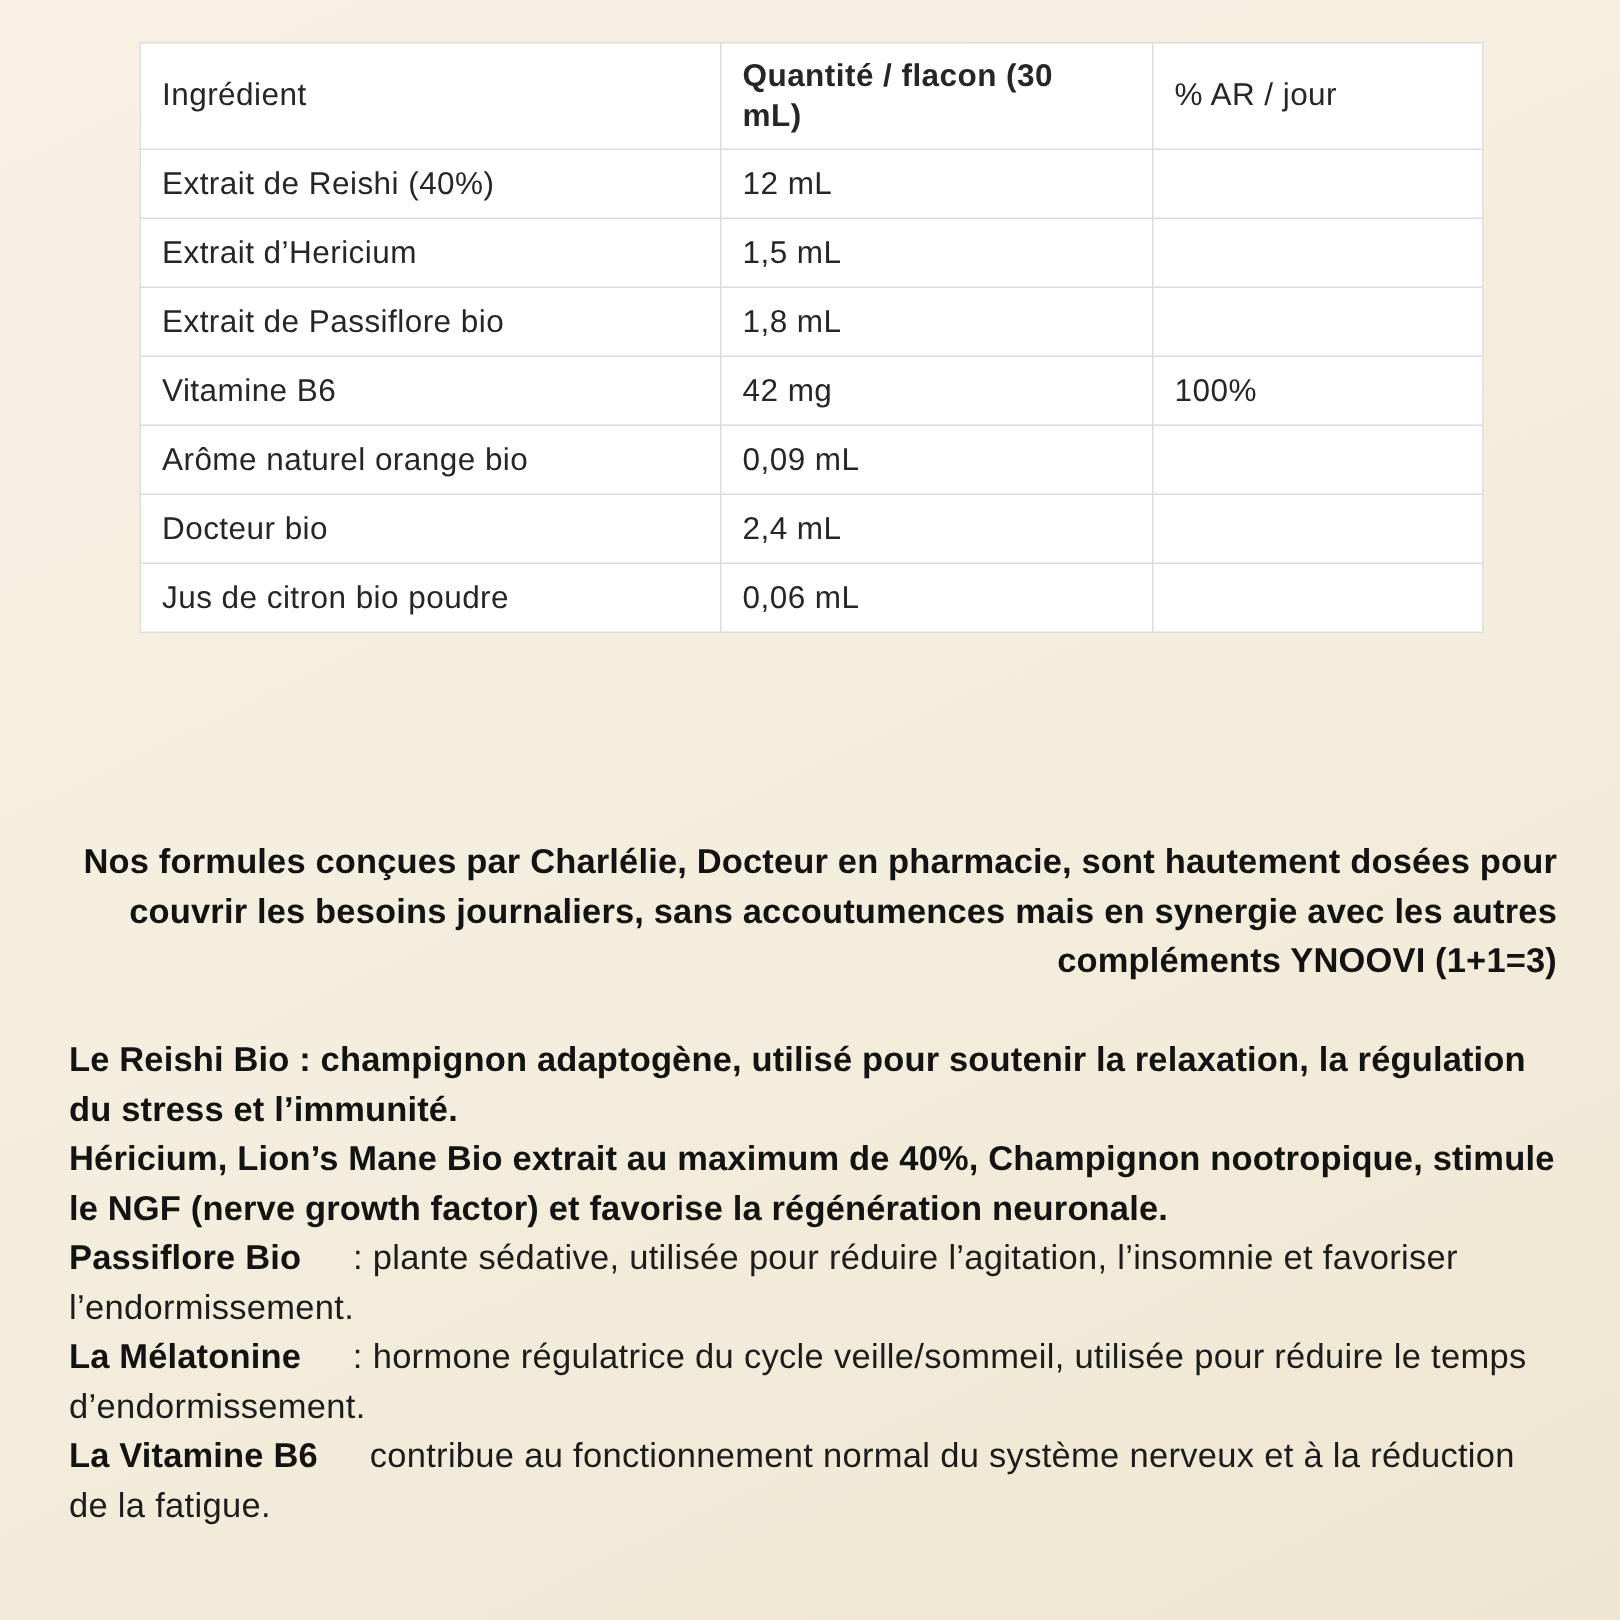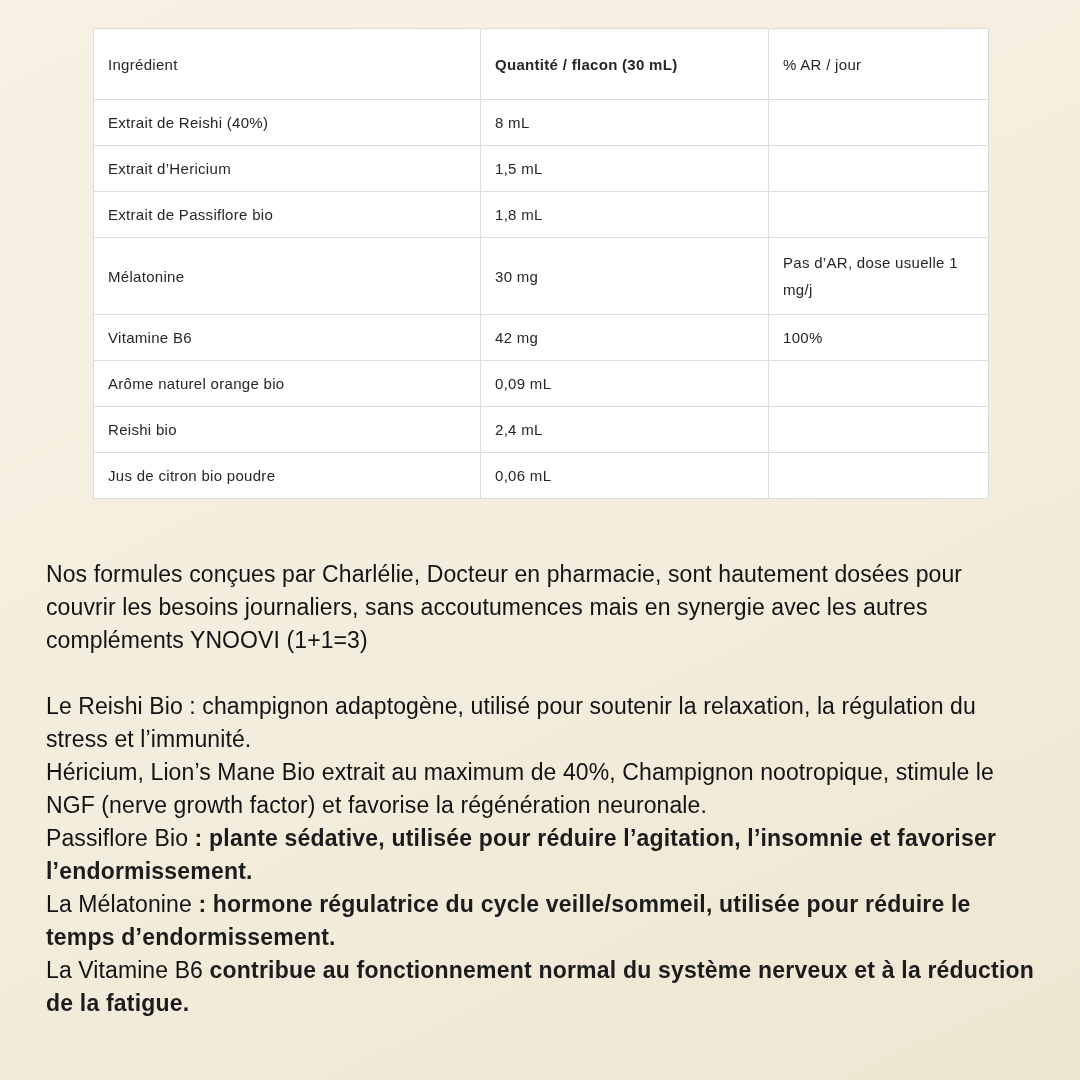--- a/index.html
+++ b/index.html
@@ -10,21 +10,21 @@
   .canvas {
     position: relative; width: 1080px; height: 1080px;
     background: linear-gradient(155deg, #f6f1e3 0%, #f3eddd 55%, #eee6d1 100%);
   }
 
   
   table.ingredients {
     position: absolute; left: 93px; top: 28px; width: 895px;
     border-collapse: collapse; table-layout: fixed;
     background: #ffffff;
-    font-size: 15px; color: #262626; letter-spacing: 0.3px;
+    font-size: 21px; color: #262626; letter-spacing: 0.3px;
     font-weight: 400;
   }
   table.ingredients th, table.ingredients td {
     border: 1px solid #dcdcdc;
     padding: 0 14px;
     vertical-align: middle;
     font-weight: 400;
     text-align: left;
     overflow: hidden;
   }
@@ -35,22 +35,22 @@
   .hdr-q-inner { display: block; max-width: 228px; line-height: 27px; font-weight: bold; }
   .ar-note { display: inline-block; max-width: 178px; line-height: 27px; }
 
   
   .text-block {
     position: absolute; left: 46px; top: 558px; width: 992px;
     font-size: 23px; line-height: 33px; color: #131313;
   }
   .text-block p { margin: 0; }
   .gap { height: 33px; }
-  .b { font-weight: 400; letter-spacing: 0.1px; }
-  .r { font-weight: 700; color: #1c1c1c; letter-spacing: 0.2px; }
+  .b { font-weight: 700; letter-spacing: 0.1px; text-align: right; }
+  .r { font-weight: 400; color: #1c1c1c; letter-spacing: 0.2px; margin-left: 28px; }
 </style>
 </head>
 <body>
 
 <div class="canvas">
 
   <table class="ingredients">
     <colgroup>
       <col style="width:387px">
         <col style="width:288px">
@@ -61,52 +61,45 @@
         <th>Ingrédient</th>
         <th>
           <span class="hdr-q-inner">Quantité / flacon (30 mL)</span>
         </th>
         <th class="hdr-ar">% AR / jour</th>
       </tr>
     </thead>
     <tbody>
       <tr class="r-norm">
         <td>Extrait de Reishi (40%)</td>
-        <td>8 mL</td>
+        <td>12 mL</td>
         <td class="cell-ar"></td>
       </tr>
       <tr class="r-norm">
         <td>Extrait d’Hericium</td>
         <td>1,5 mL</td>
         <td class="cell-ar"></td>
       </tr>
       <tr class="r-norm">
         <td>Extrait de Passiflore bio</td>
         <td>1,8 mL</td>
         <td class="cell-ar"></td>
       </tr>
-      <tr class="r-tall">
-        <td>Mélatonine</td>
-        <td>30 mg</td>
-        <td class="cell-ar">
-          <span class="ar-note">Pas d’AR, dose usuelle 1 mg/j</span>
-        </td>
-      </tr>
       <tr class="r-norm">
         <td>Vitamine B6</td>
         <td>42 mg</td>
         <td class="cell-ar">100%</td>
       </tr>
       <tr class="r-norm">
         <td>Arôme naturel orange bio</td>
         <td>0,09 mL</td>
         <td class="cell-ar"></td>
       </tr>
       <tr class="r-norm">
-        <td>Reishi bio</td>
+        <td>Docteur bio</td>
         <td>2,4 mL</td>
         <td class="cell-ar"></td>
       </tr>
       <tr class="r-norm">
         <td>Jus de citron bio poudre</td>
         <td>0,06 mL</td>
         <td class="cell-ar"></td>
       </tr>
     </tbody>
   </table>

